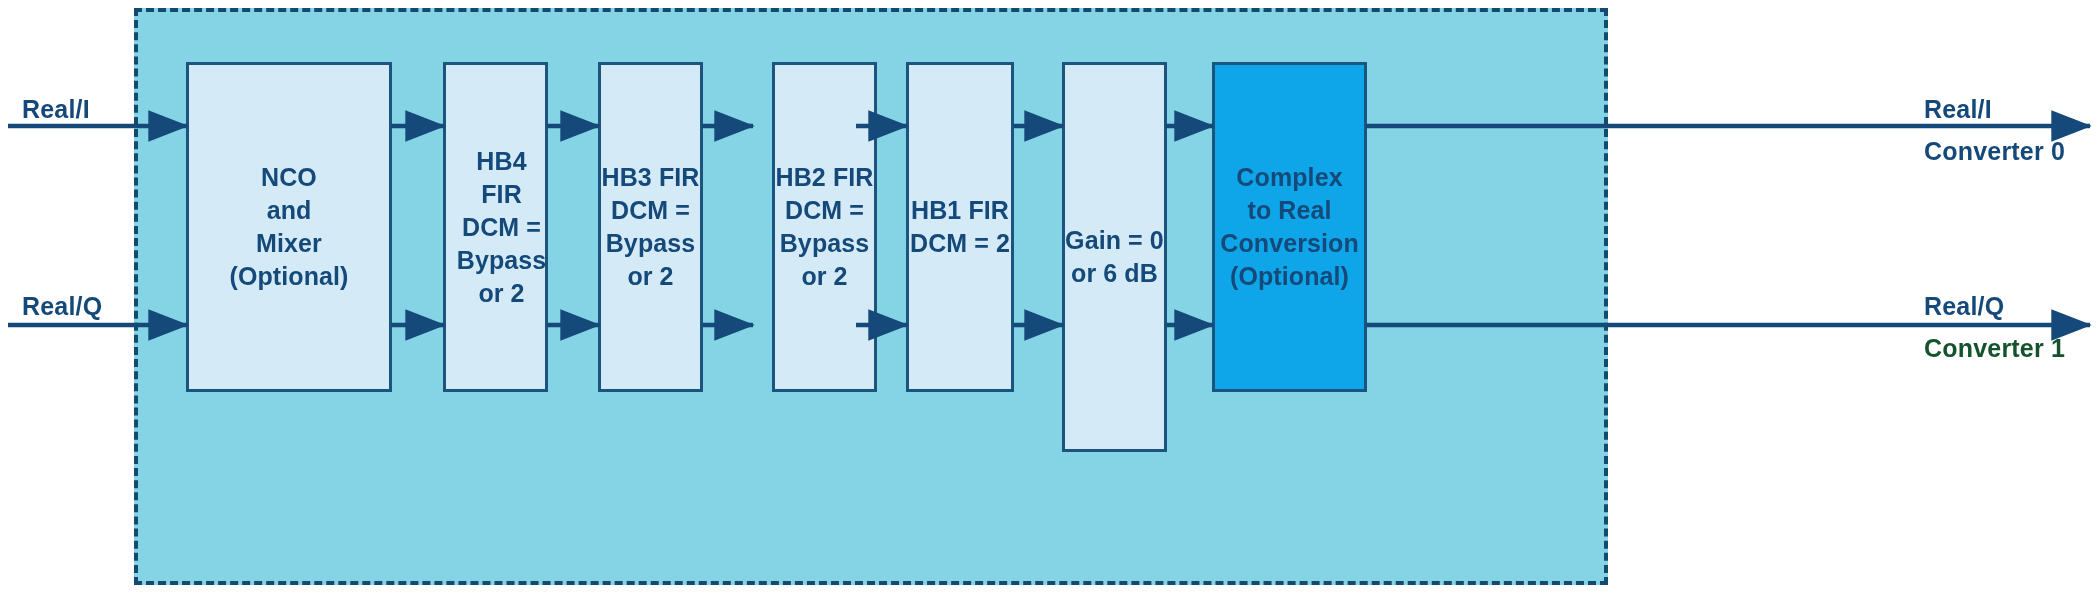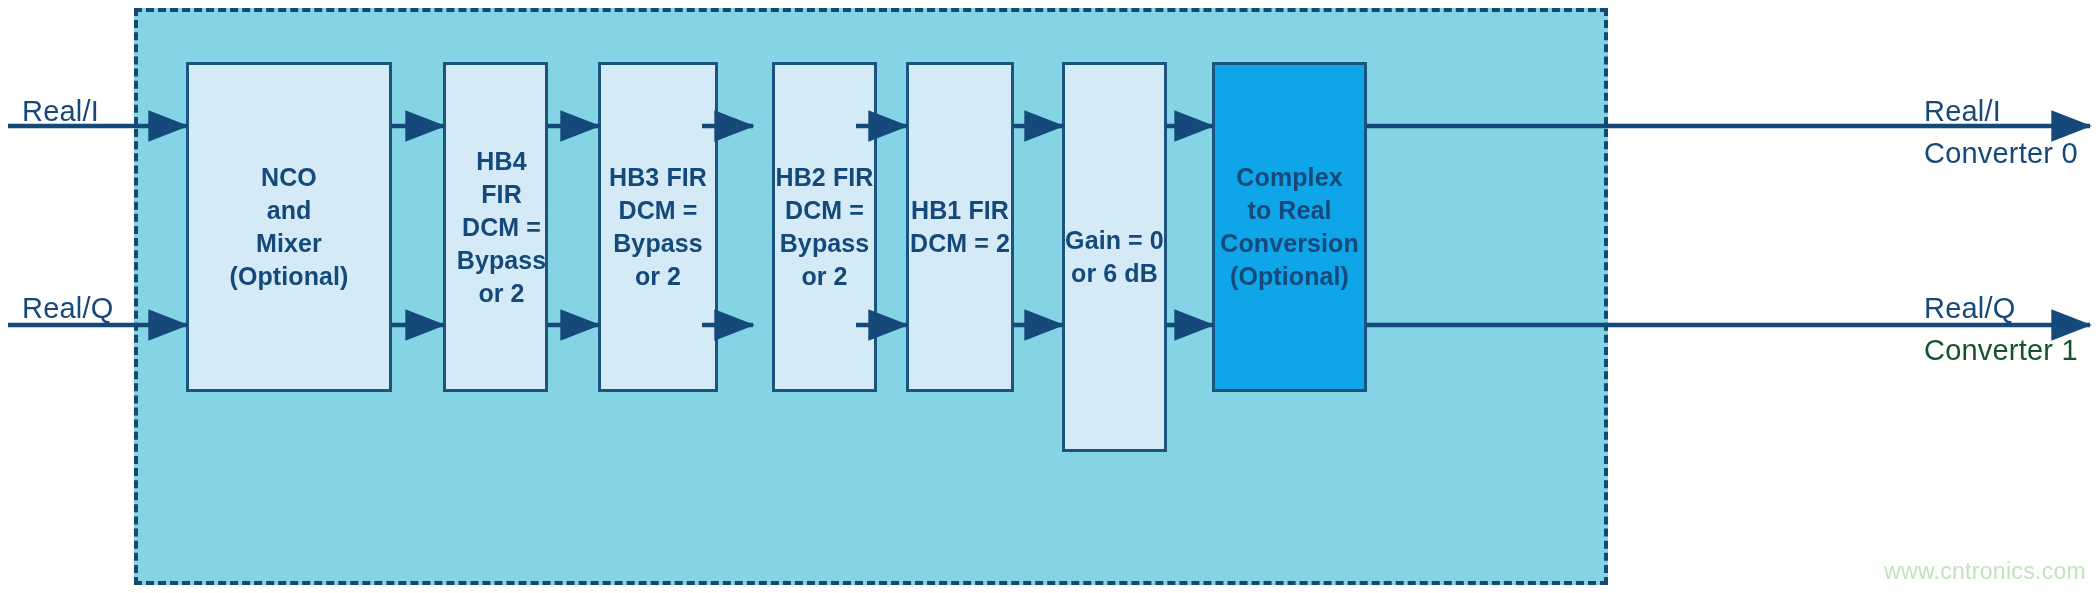--- a/index.html
+++ b/index.html
@@ -48,22 +48,22 @@
     font-size: 25px;
     line-height: 1.32;
     letter-spacing: 0.1px;
     white-space: pre-line;
   }
 
   
   .port-label {
     position: absolute;
     color: #14497a;
-    font-weight: normal;
-    font-size: 29px;
+    font-weight: bold;
+    font-size: 25px;
     letter-spacing: 0.2px;
     white-space: nowrap;
   }
 
   
   #wires {
     position: absolute;
     left: 0;
     top: 0;
     width: 2100px;
@@ -95,21 +95,21 @@
 and
 Mixer
 (Optional)</span>
     </div>
     <div class="block" style="left: 443px; top: 62px; width: 105px; height: 330px; background: rgb(212, 234, 246); border-color: rgb(28, 84, 128); padding-left: 12px;">
       <span class="block-label">HB4 FIR
 DCM =
 Bypass
 or 2</span>
     </div>
-    <div class="block" style="left: 598px; top: 62px; width: 120px; height: 330px; background: rgb(212, 234, 246); border-color: rgb(28, 84, 128);">
+    <div class="block" style="left: 598px; top: 62px; width: 105px; height: 330px; background: rgb(212, 234, 246); border-color: rgb(28, 84, 128);">
       <span class="block-label">HB3 FIR
 DCM =
 Bypass
 or 2</span>
     </div>
     <div class="block" style="left: 772px; top: 62px; width: 105px; height: 330px; background: rgb(212, 234, 246); border-color: rgb(28, 84, 128);">
       <span class="block-label">HB2 FIR
 DCM =
 Bypass
 or 2</span>
@@ -157,15 +157,14 @@
   </svg>
 
   <div class="port-label" style="left: 22px; top: 95px; color: rgb(20, 73, 122);">Real/I</div>
   <div class="port-label" style="left: 22px; top: 292px; color: rgb(20, 73, 122);">Real/Q</div>
 
   <div class="port-label" style="left: 1924px; top: 95px; color: rgb(20, 73, 122);">Real/I</div>
   <div class="port-label" style="left: 1924px; top: 137px; color: rgb(20, 73, 122);">Converter 0</div>
   <div class="port-label" style="left: 1924px; top: 292px; color: rgb(20, 73, 122);">Real/Q</div>
   <div class="port-label" style="left: 1924px; top: 334px; color: #14532d;">Converter 1</div>
 
-  <div id="watermark" style="color: rgb(194, 227, 189);">www.cntronics.com</div>
 
 </div>
 
 </body></html>

